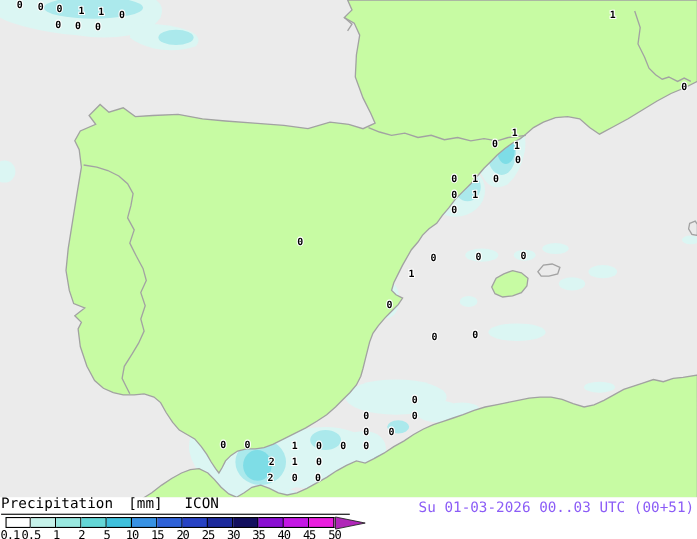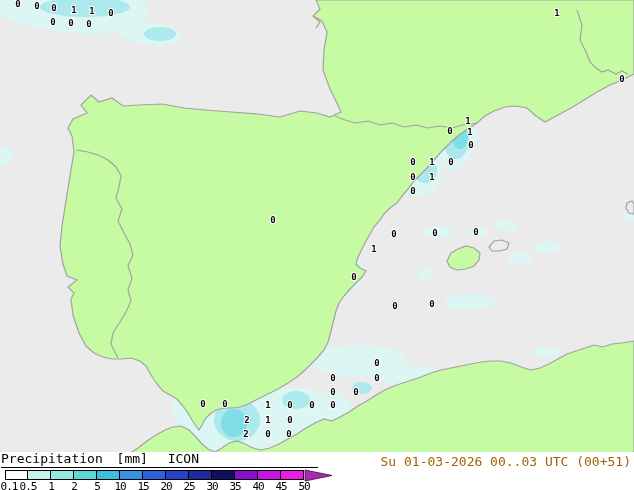--- a/index.html
+++ b/index.html
@@ -10,21 +10,21 @@
   .legend-title-row{position:absolute;left:1px;top:0;width:317px;height:15px;
         border-bottom:1px solid #000;font-size:13px;color:#000;white-space:nowrap;line-height:14px;}
   .legend-title-row .t-unit{margin-left:6px;}
   .legend-title-row .t-model{margin-left:12px;}
   #bar{position:absolute;left:5px;top:18px;height:10px;display:flex;}
   .seg{width:23px;height:10px;border:1px solid #000;border-left:none;box-sizing:border-box;}
   .seg:first-child{border-left:1px solid #000;}
   #bar-arrow{position:absolute;left:304px;top:16px;width:30px;height:14px;}
   #tick-row{position:absolute;left:0;top:28px;width:340px;height:11px;font-size:11px;color:#000;}
   .tick{position:absolute;top:0;transform:translateX(-50%);letter-spacing:-1px;}
-  #datetime{position:absolute;right:3px;top:2px;font-size:13px;color:#a16207;white-space:nowrap;}
+  #datetime{position:absolute;right:3px;top:2px;font-size:13px;color:#8b5cf6;white-space:nowrap;}
   #attribution{position:absolute;right:3px;top:17px;font-size:13px;white-space:nowrap;text-decoration:none;}
   .mk{font:bold 9px "DejaVu Sans Mono",monospace;fill:#000;stroke:#fff;stroke-width:2px;
       paint-order:stroke;text-anchor:middle;}
 </style>
 </head>
 <body>
 
 <div id="stage">
 
   <div id="map-wrap">

